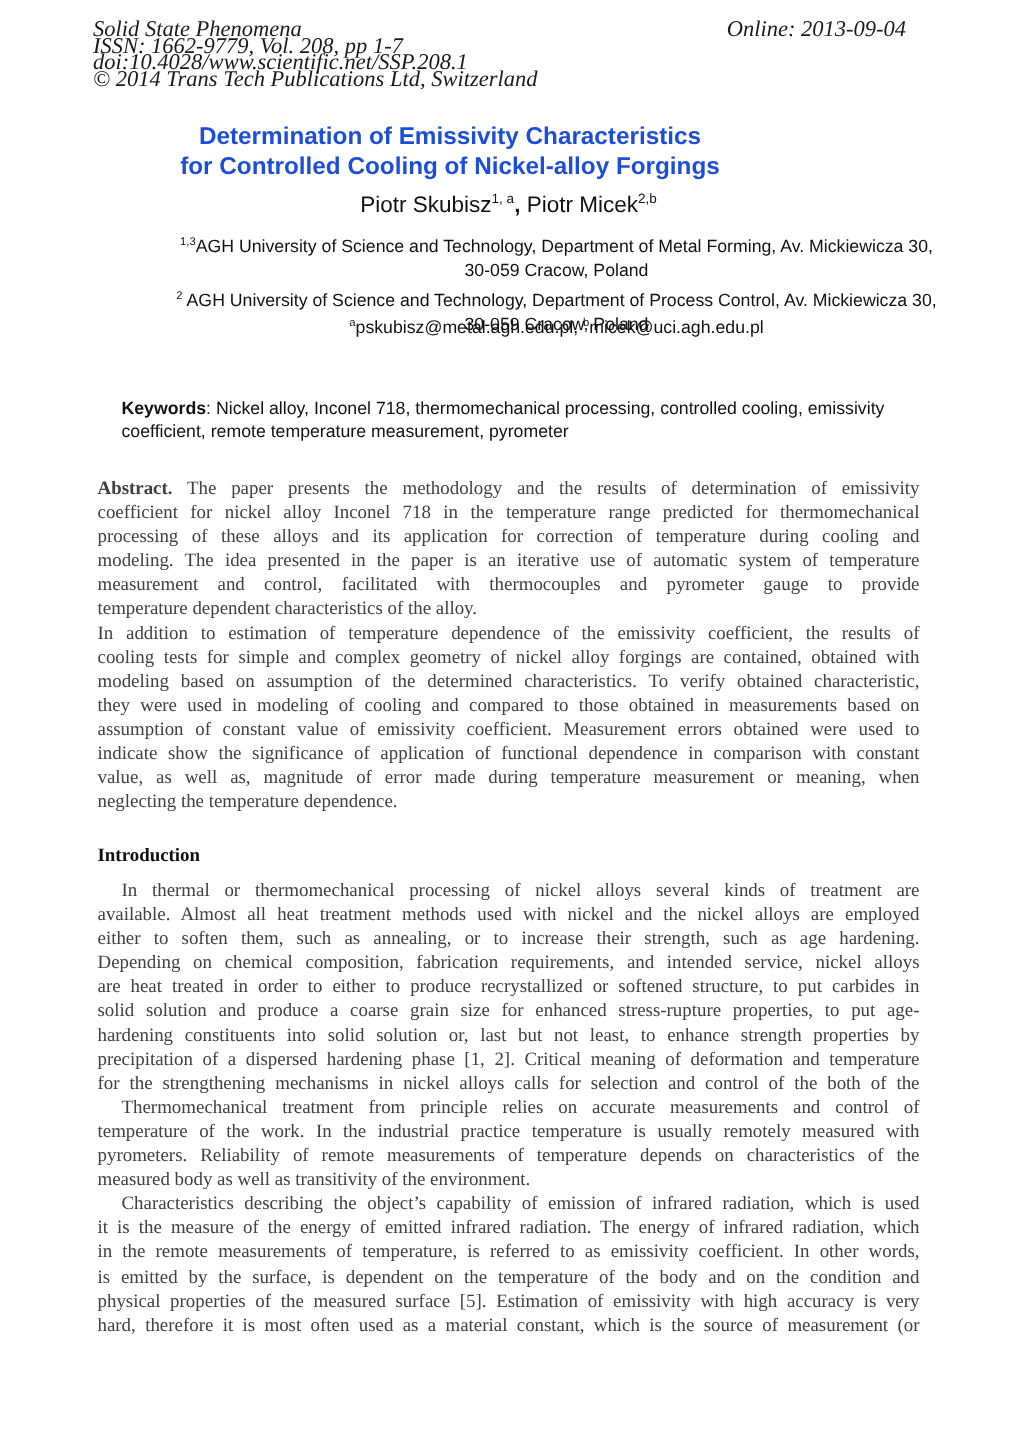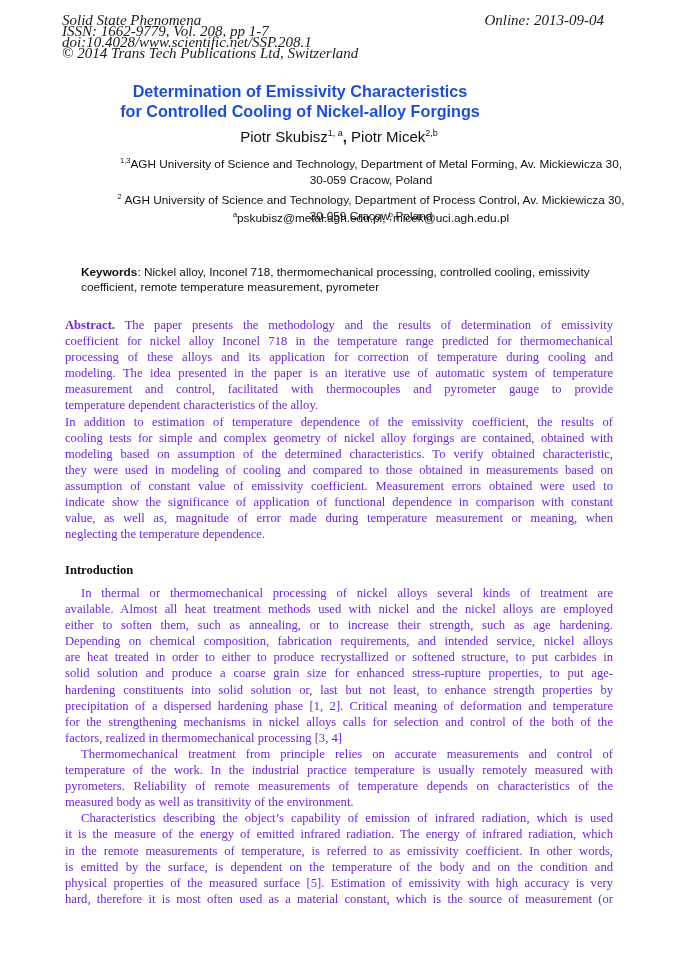--- a/index.html
+++ b/index.html
@@ -17,21 +17,21 @@
 
   .affil { position: absolute; left: 0; width: 678px; text-align: center; font-family: "Liberation Sans", sans-serif; font-size: 11.8px; line-height: 15.5px; padding-left: 32px; }
   .affil sup { font-size: 7.5px; vertical-align: 5px; line-height: 0; }
   .affil1 { top: 157px; }
   .affil2 { top: 193px; }
   .emails { top: 211px; }
 
   .keywords { position: absolute; left: 65px; width: 548px; top: 265px; font-family: "Liberation Sans", sans-serif; font-size: 11.8px; line-height: 15px; margin-left: 16px; }
   .keywords .lbl { font-weight: bold; }
 
-  .body-block { position: absolute; left: 65px; width: 548px; font-family: "Liberation Serif", serif; font-size: 12.6px; color: #6d28d9; }
+  .body-block { position: absolute; left: 65px; width: 548px; font-family: "Liberation Serif", serif; font-size: 12.6px; color: #404040; }
   .ln { display: block; height: 16.1px; line-height: 16.1px; white-space: nowrap; text-align: justify; text-align-last: justify; }
   .ln.last { text-align-last: left; }
   .ln.ind { padding-left: 16px; }
   .b { font-weight: bold; }
 
   .abstract { top: 317px; }
   .intro-head { position: absolute; left: 65px; top: 562px; font-family: "Liberation Serif", serif; font-weight: bold; font-size: 12.6px; line-height: 16px; }
   .intro { top: 585px; }
 </style>
 </head>
@@ -98,21 +98,20 @@
   <div class="body-block intro">
     <span class="ln ind">In thermal or thermomechanical processing of nickel alloys several kinds of treatment are</span>
     <span class="ln">available. Almost all heat treatment methods used with nickel and the nickel alloys are employed</span>
     <span class="ln">either to soften them, such as annealing, or to increase their strength, such as age hardening.</span>
     <span class="ln">Depending on chemical composition, fabrication requirements, and intended service, nickel alloys</span>
     <span class="ln">are heat treated in order to either to produce recrystallized or softened structure, to put carbides in</span>
     <span class="ln">solid solution and produce a coarse grain size for enhanced stress-rupture properties, to put age-</span>
     <span class="ln">hardening constituents into solid solution or, last but not least, to enhance strength properties by</span>
     <span class="ln">precipitation of a dispersed hardening phase [1, 2]. Critical meaning of deformation and temperature</span>
     <span class="ln">for the strengthening mechanisms in nickel alloys calls for selection and control of the both of the</span>
-    <span class="ln last">factors, realized in thermomechanical processing [3, 4]</span>
     <span class="ln ind">Thermomechanical treatment from principle relies on accurate measurements and control of</span>
     <span class="ln">temperature of the work. In the industrial practice temperature is usually remotely measured with</span>
     <span class="ln">pyrometers. Reliability of remote measurements of temperature depends on characteristics of the</span>
     <span class="ln last">measured body as well as transitivity of the environment.</span>
     <span class="ln ind">Characteristics describing the object’s capability of emission of infrared radiation, which is used</span>
     <span class="ln">it is the measure of the energy of emitted infrared radiation. The energy of infrared radiation, which</span>
     <span class="ln">in the remote measurements of temperature, is referred to as emissivity coefficient. In other words,</span>
     <span class="ln">is emitted by the surface, is dependent on the temperature of the body and on the condition and</span>
     <span class="ln">physical properties of the measured surface [5]. Estimation of emissivity with high accuracy is very</span>
     <span class="ln">hard, therefore it is most often used as a material constant, which is the source of measurement (or</span>

